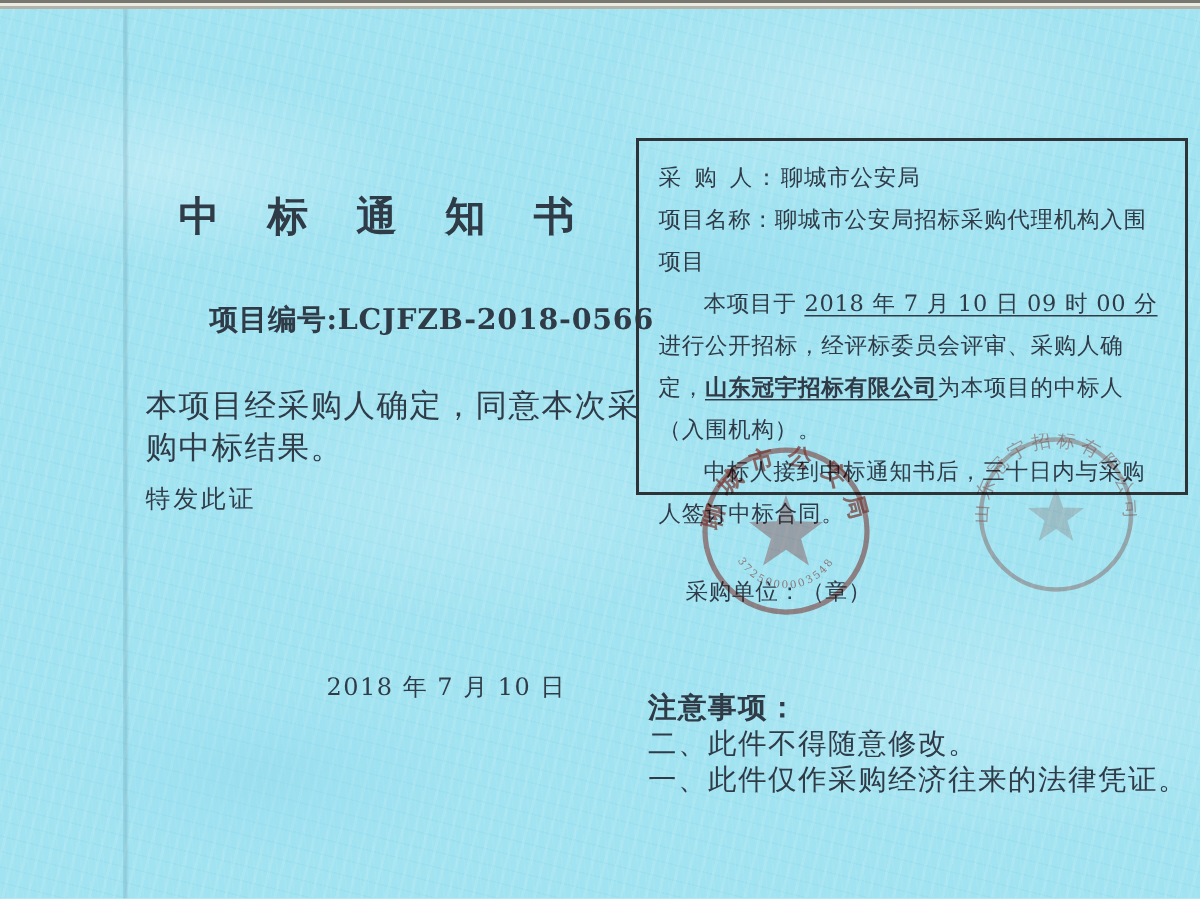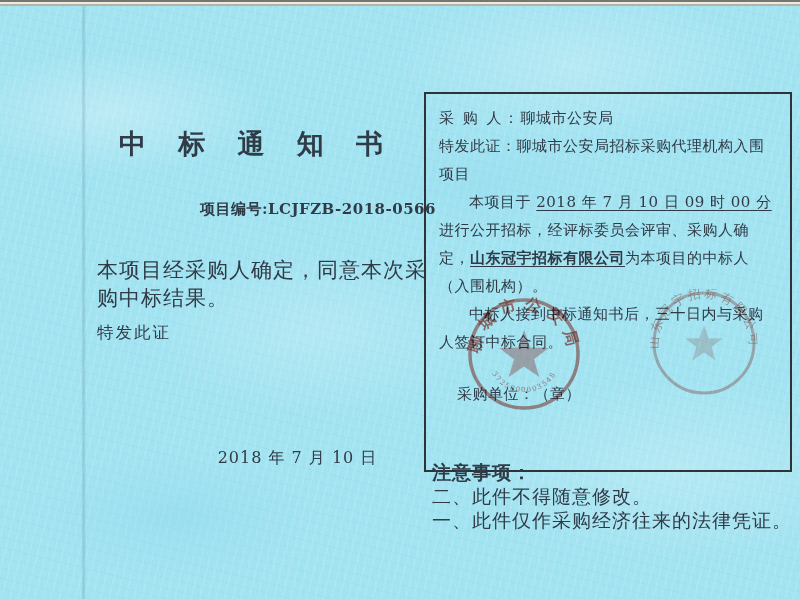--- a/index.html
+++ b/index.html
@@ -34,28 +34,28 @@
     background:linear-gradient(to right, rgba(40,80,100,.10), rgba(40,80,100,.16) 50%, transparent);
   }
   .txt{color:#2f3b47;}
   
   .doc-title{
     position:absolute;left:100px;top:126px;width:310px;
     text-align:center;font-size:27px;font-weight:bold;letter-spacing:8px;font-family:Liberation Mono, monospace;
   }
   .proj-no{
     position:absolute;left:100px;top:200px;width:336px;
-    text-align:right;font-size:15px;font-weight:bold;letter-spacing:.5px;
+    text-align:right;font-size:19px;font-weight:bold;letter-spacing:.5px;
   }
   .body-line{position:absolute;left:97px;top:256px;width:340px;font-size:21px;letter-spacing:1px;}
   .issue-line{position:absolute;left:97px;top:322px;font-size:16.5px;letter-spacing:2px;}
   .date-line{position:absolute;left:180px;top:448px;width:235px;text-align:center;font-size:16px;letter-spacing:1px;}
   
   .details-box{
-    position:absolute;left:424px;top:92px;width:368px;height:380px;
+    position:absolute;left:424px;top:92px;width:368px;height:238px;
     box-sizing:border-box;border:2px solid #2e3338;
     padding:10px 13px 0 13px;
     font-size:15px;line-height:28px;letter-spacing:.5px;
   }
   .details-box p{margin:0;}
   .indent{text-indent:2em;}
   .u{text-decoration:underline;text-underline-offset:3px;}
   .b{font-weight:bold;}
   .label-spaced{letter-spacing:2px;}
   .sig-row{display:flex;margin-top:24px;}
@@ -78,21 +78,21 @@
   <div class="edge-shadow"></div>
 
   <div class="doc-title txt">中 标 通 知 书</div>
   <div class="proj-no txt">项目编号:LCJFZB-2018-0566</div>
   <div class="body-line txt">本项目经采购人确定，同意本次采购中标结果。</div>
   <div class="issue-line txt">特发此证</div>
   <div class="date-line txt">2018 年 7 月 10 日</div>
 
   <div class="details-box txt">
     <p><span class="label-spaced">采 购 人：</span><span>聊城市公安局</span></p>
-    <p><span>特发此证：</span><span>聊城市公安局招标采购代理机构入围项目</span></p>
+    <p><span>项目名称：</span><span>聊城市公安局招标采购代理机构入围项目</span></p>
     <p class="indent"><span>本项目于 </span><span class="u">2018 年 7 月 10 日 09 时 00 分</span><span>进行公开招标，经评标委员会评审、采购人确定，</span><span class="u b">山东冠宇招标有限公司</span><span>为本项目的中标人（入围机构）。</span></p>
     <p class="indent">中标人接到中标通知书后，三十日内与采购人签订中标合同。</p>
     <div class="sig-row">
       <span class="sig-left">采购单位：（章）</span>
     </div>
   </div>
 
   <svg class="stamp stamp-buyer" width="116" height="116" viewBox="0 0 116 116">
     <circle cx="58" cy="58" r="54" fill="none" stroke="rgba(191,70,61,0.60)" stroke-width="3.5"></circle>
     <path id="arcTopL" d="M15.5,69 A44,44 0 1 1 100.5,69" fill="none"></path>

